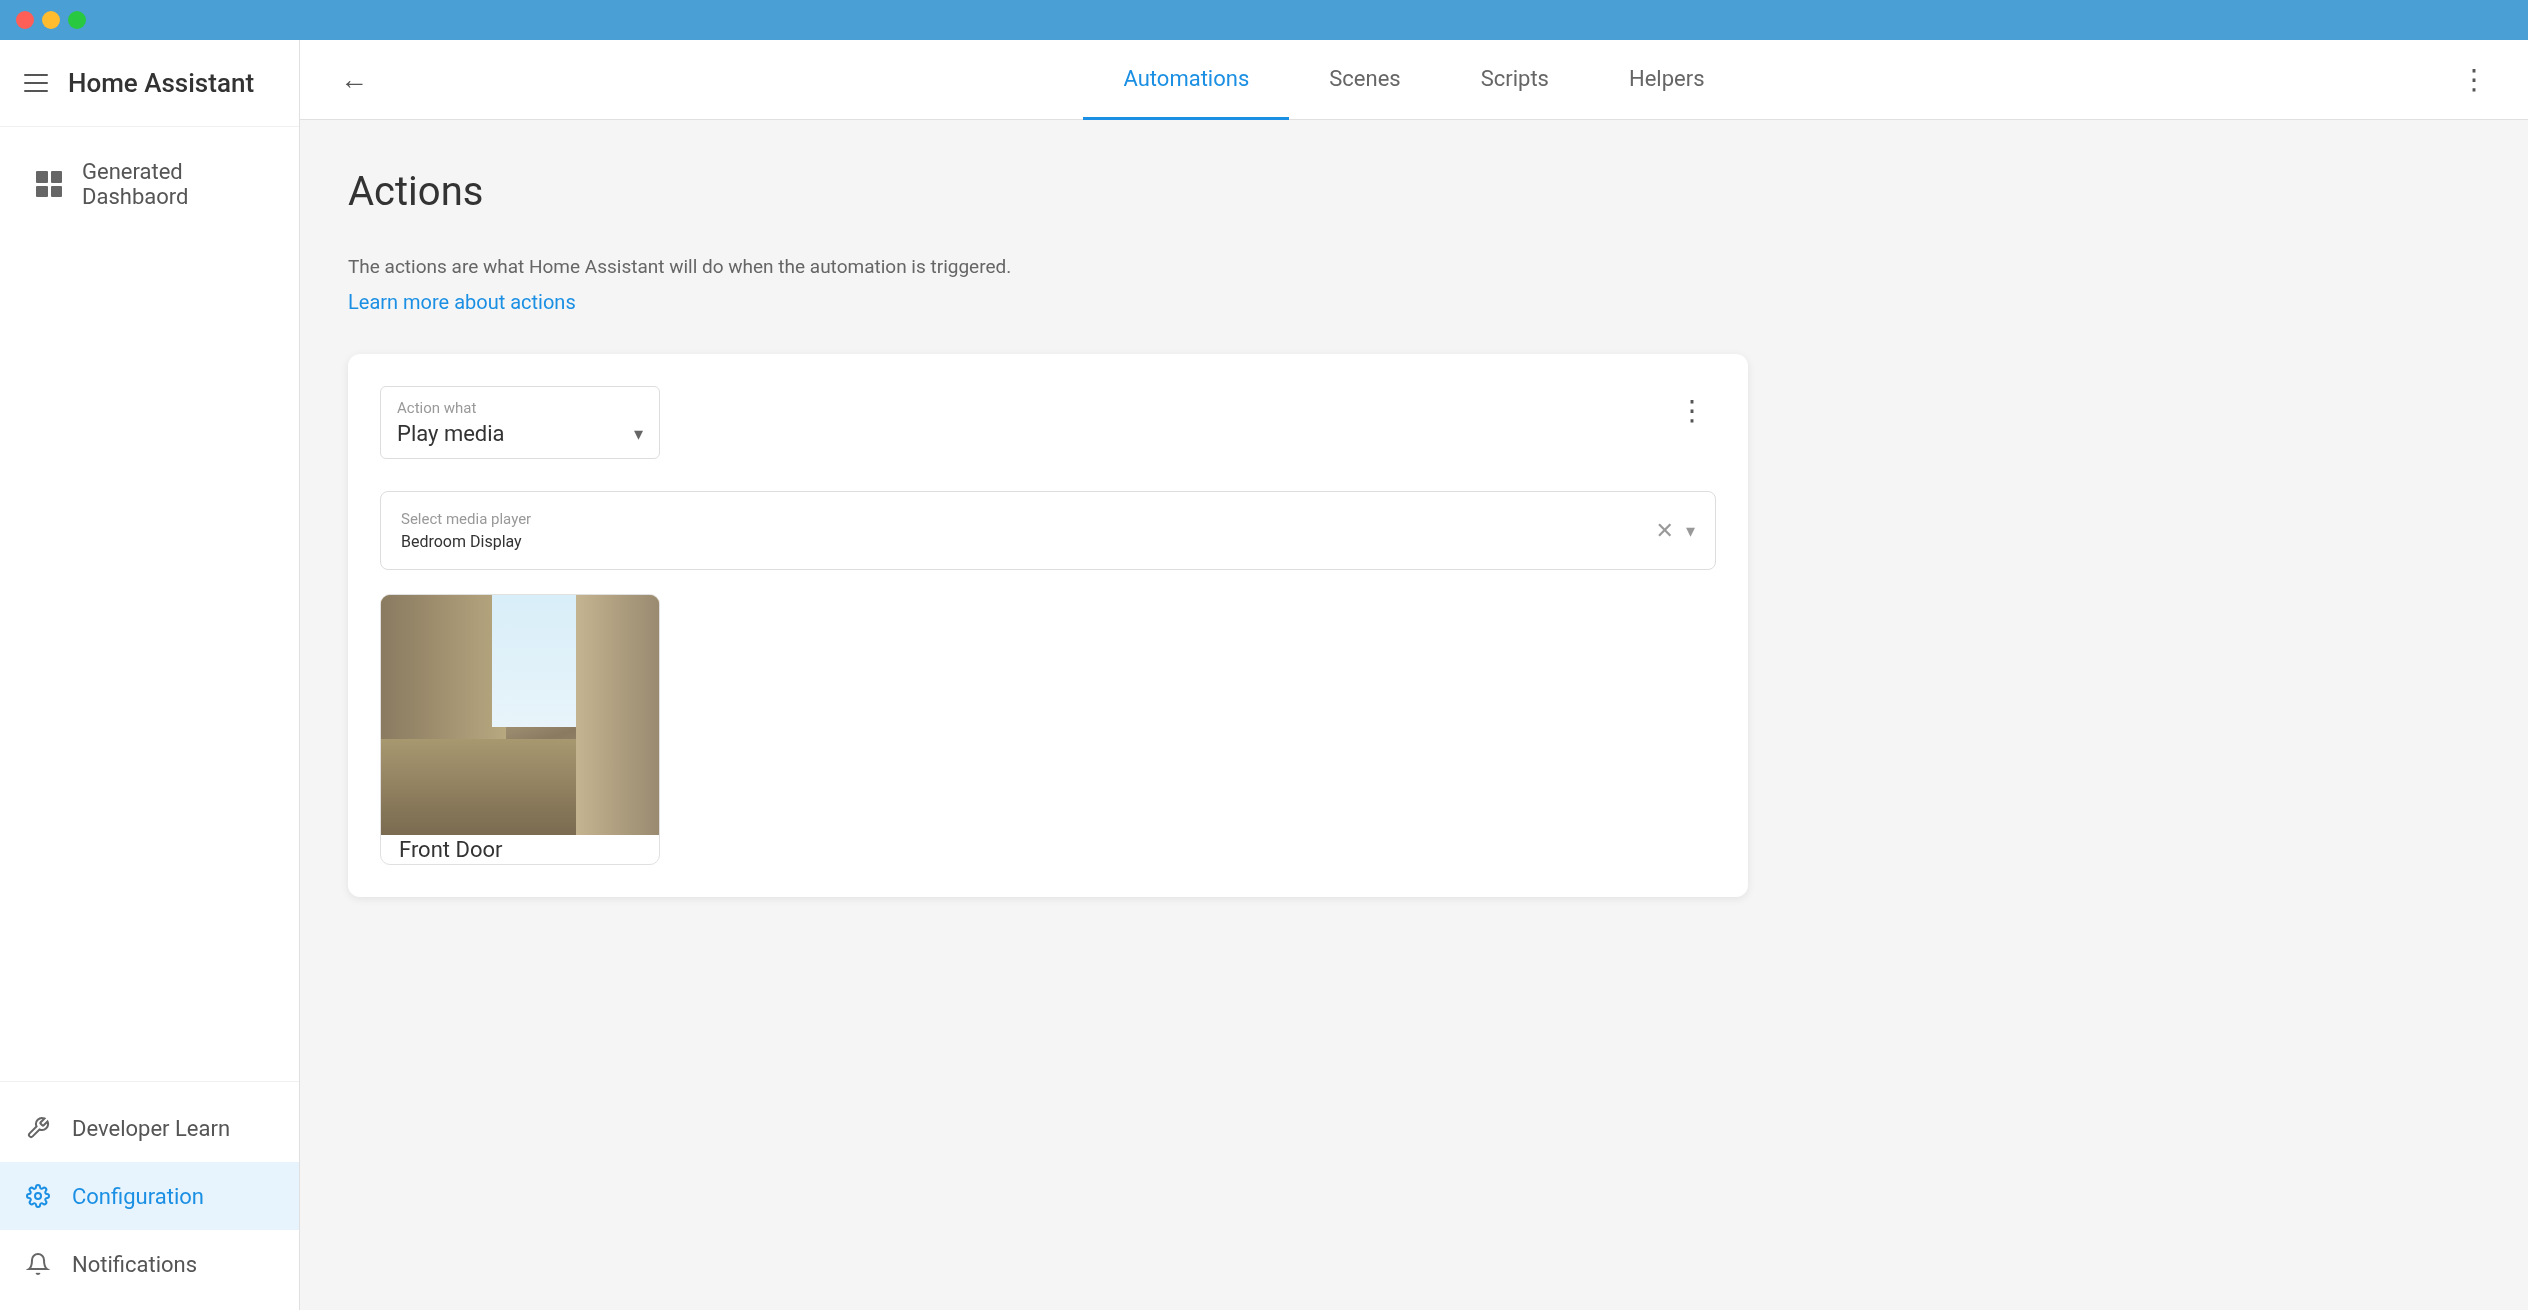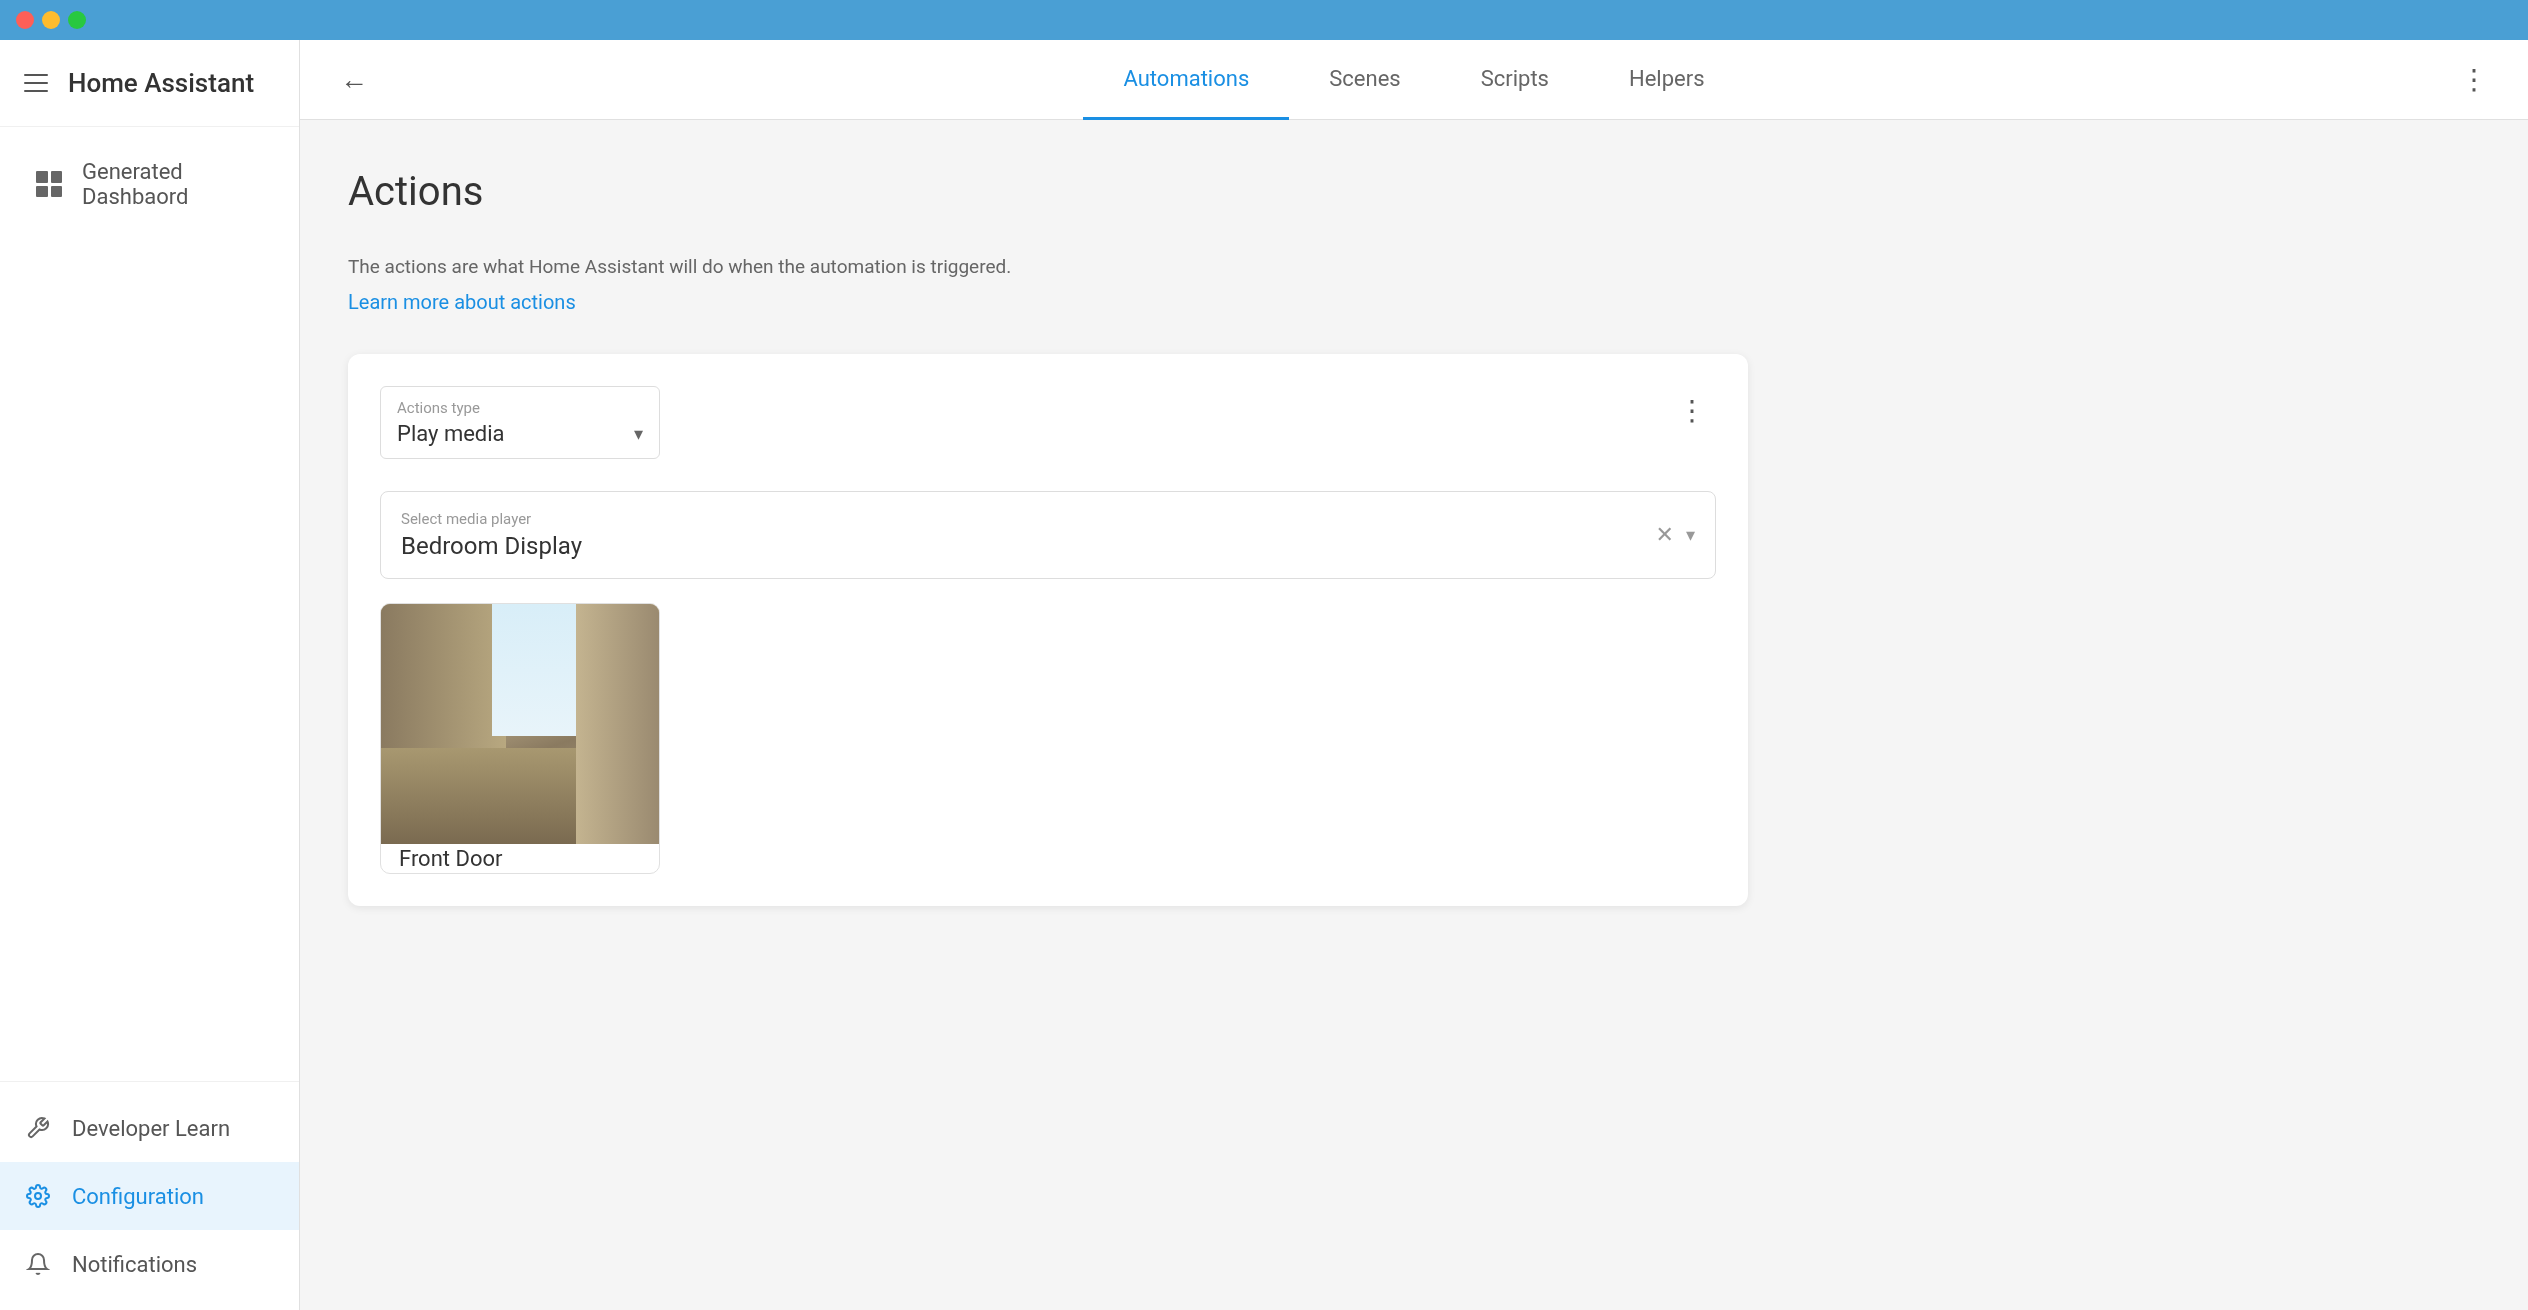--- a/index.html
+++ b/index.html
@@ -273,23 +273,22 @@
       justify-content: space-between;
       margin-bottom: 24px;
       background: #fff;
     }
     .media-player-label {
       font-size: 15px;
       color: #999;
       margin-bottom: 4px;
     }
     .media-player-value {
-      font-size: 24px;
+      font-size: 16px;
       color: #333;
-      text-align: right;
     }
     .media-player-controls {
       display: flex;
       align-items: center;
       gap: 12px;
     }
     .clear-btn {
       background: none;
       border: none;
       cursor: pointer;
@@ -452,21 +451,21 @@
       <h1 class="page-title">Actions</h1>
 
       <p class="description-text">The actions are what Home Assistant will do when the automation is triggered.</p>
       <a class="learn-more-link" href="#">Learn more about actions</a>
 
       
       <div class="action-card">
         <div class="action-card-header">
 
           <div class="action-type-dropdown">
-            <div class="action-type-label">Actions type</div>
+            <div class="action-type-label">Action what</div>
             <div class="action-type-value">
               <span>Play media</span>
               <span class="dropdown-arrow">▾</span>
             </div>
           </div>
 
           <button class="more-btn">⋮</button>
         </div>
 
         <div class="media-player-field">

